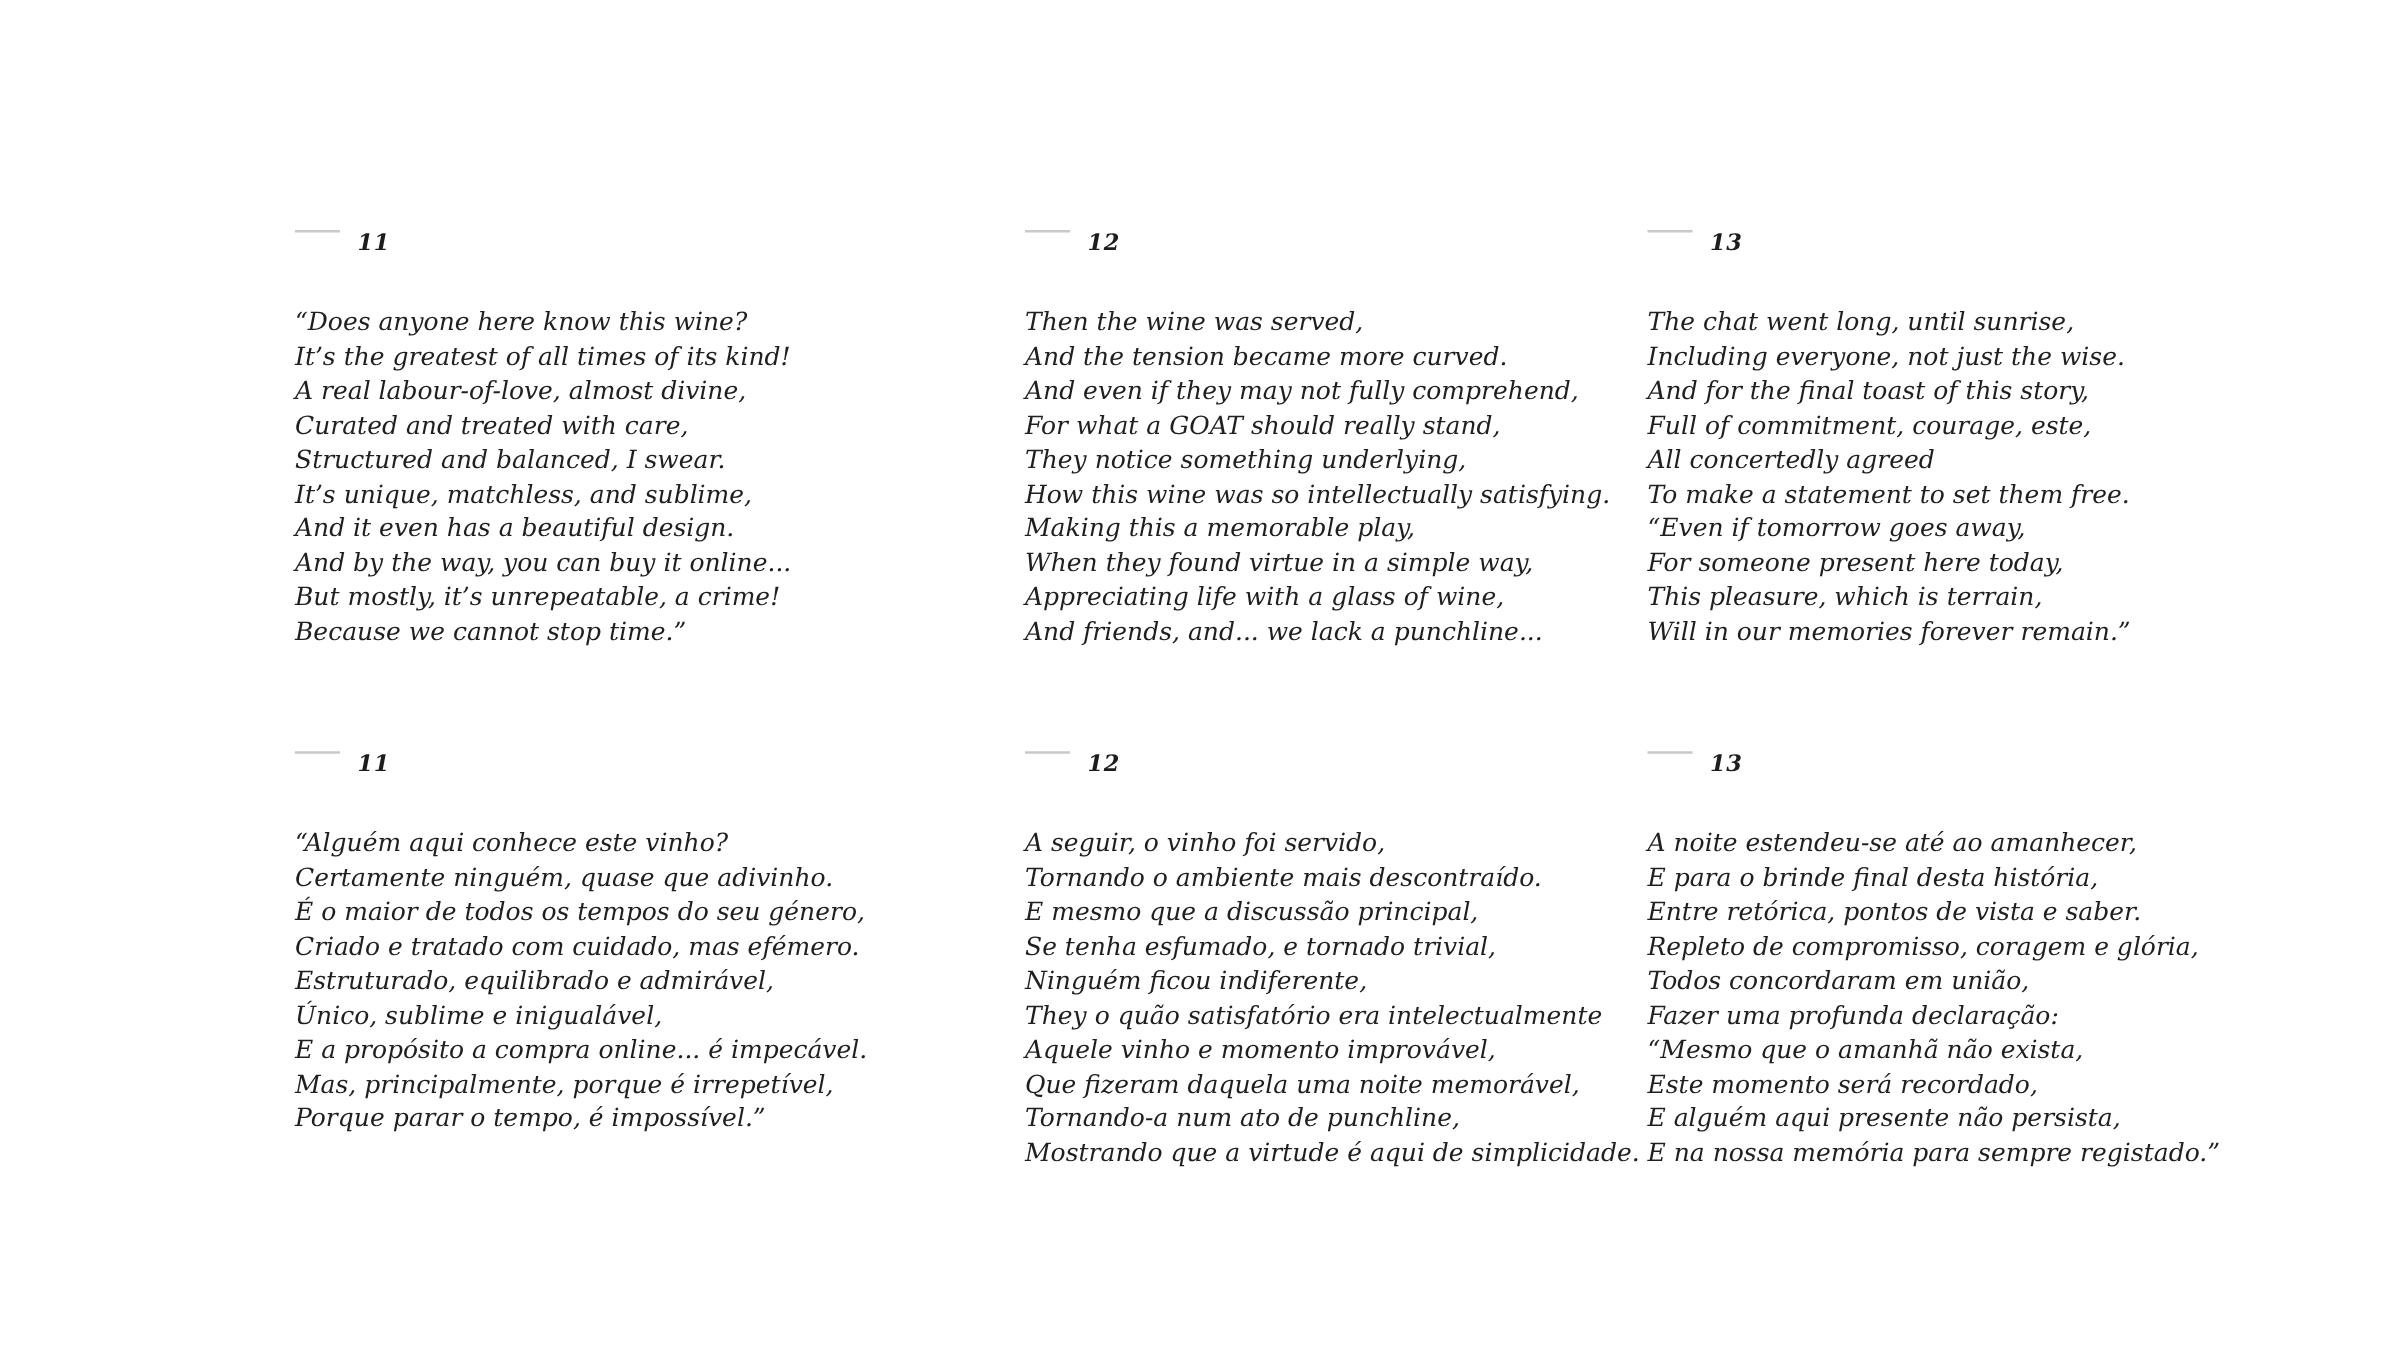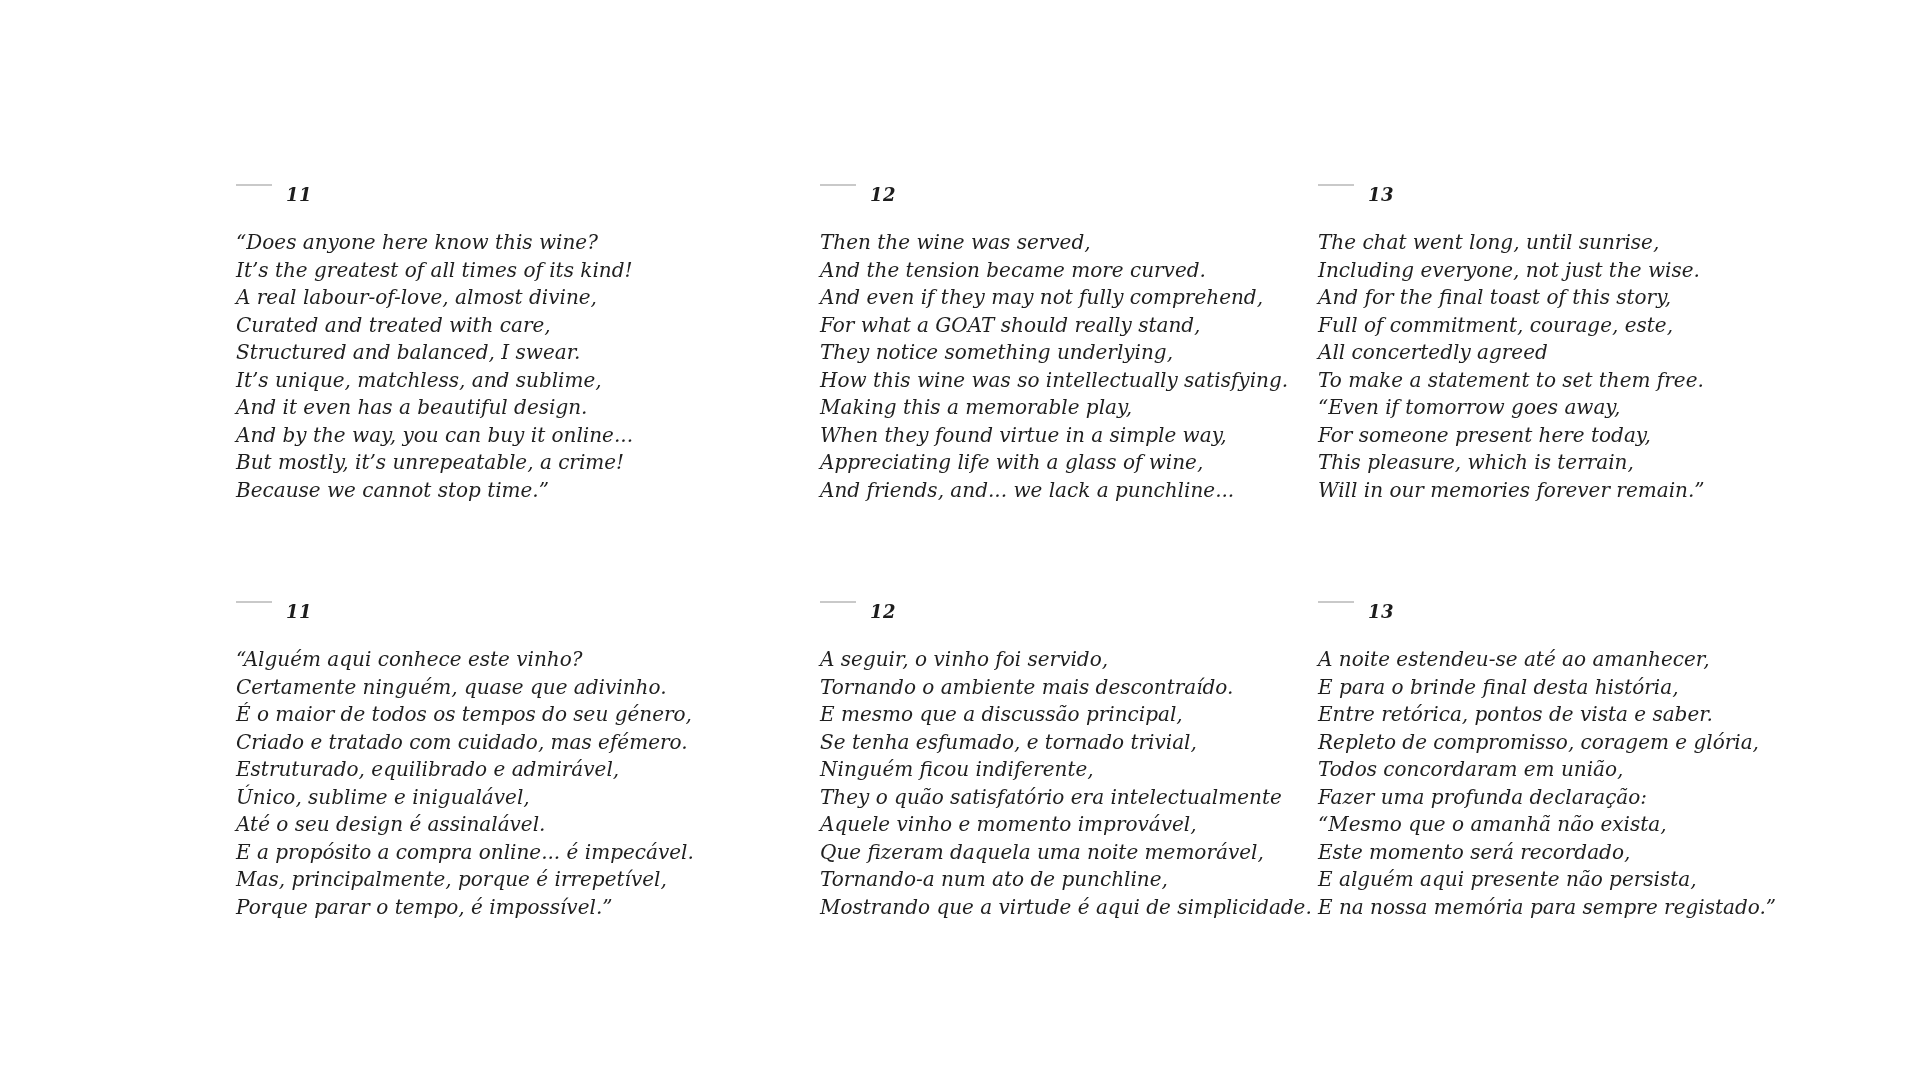--- a/index.html
+++ b/index.html
@@ -32,21 +32,21 @@
     flex: 0 0 auto;
   }
   .number {
     font-style: italic;
     font-weight: bold;
     font-size: 18px;
     color: #1d1d1d;
     letter-spacing: 0.5px;
   }
   .lines {
-    margin-top: 21px;
+    margin-top: 36px;
     font-style: italic;
     font-size: 20px;
     line-height: 27.5px;
     white-space: nowrap;
   }
   
   .col-1 { left: 236px; }
   .col-2 { left: 820px; }
   .col-3 { left: 1318px; }
   .row-1 { top: 184px; }
@@ -119,21 +119,20 @@
       <span class="rule"></span>
       <span class="number">11</span>
     </div>
     <div class="lines">
         <div class="poem-line">“Alguém aqui conhece este vinho?</div>
         <div class="poem-line">Certamente ninguém, quase que adivinho.</div>
         <div class="poem-line">É o maior de todos os tempos do seu género,</div>
         <div class="poem-line">Criado e tratado com cuidado, mas efémero.</div>
         <div class="poem-line">Estruturado, equilibrado e admirável,</div>
         <div class="poem-line">Único, sublime e inigualável,</div>
-        <div class="poem-line">Até o seu design é assinalável.</div>
         <div class="poem-line">E a propósito a compra online... é impecável.</div>
         <div class="poem-line">Mas, principalmente, porque é irrepetível,</div>
         <div class="poem-line">Porque parar o tempo, é impossível.”</div>
       </div>
   </div>
 
   <div class="stanza col-2 row-2">
     <div class="stanza-header">
       <span class="rule"></span>
       <span class="number">12</span>

